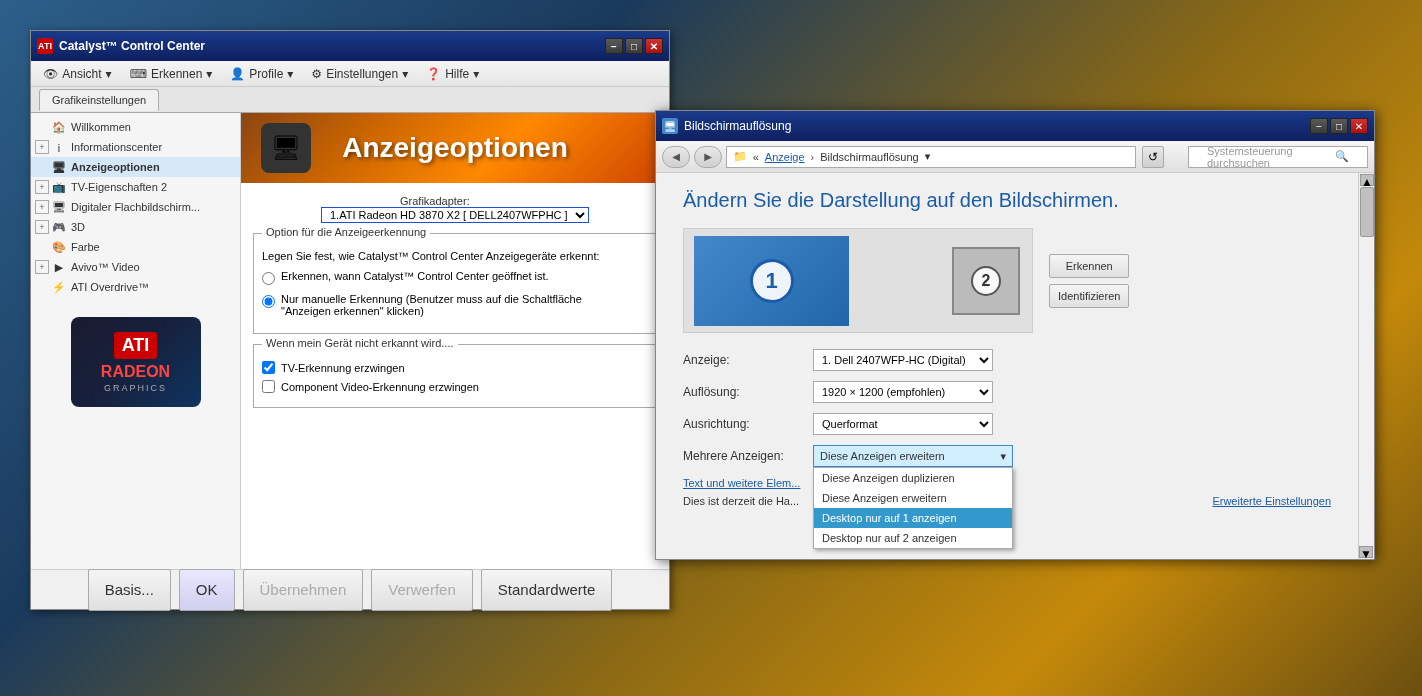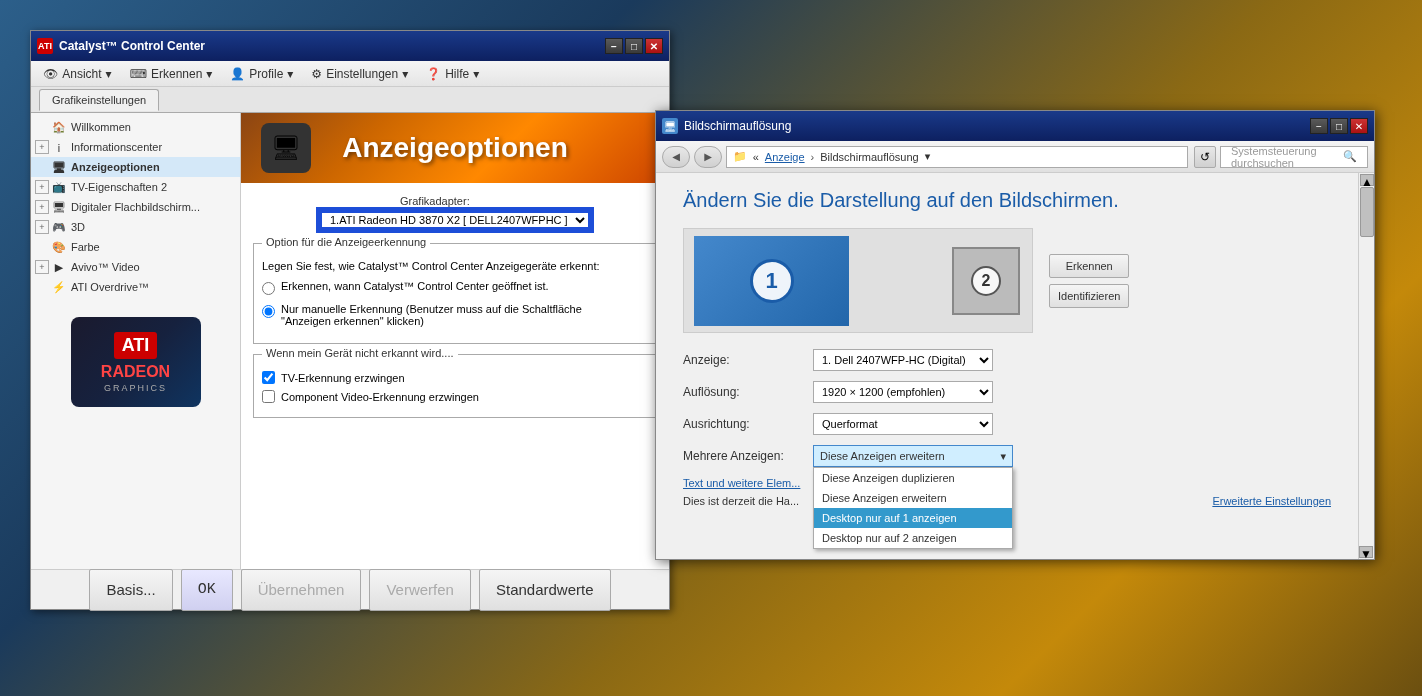--- a/index.html
+++ b/index.html
@@ -278,21 +278,21 @@
 
     .field-label {
       width: 110px;
       font-size: 11px;
       color: #333;
     }
 
     .field-select {
       flex: 1;
       height: 22px;
-      border: 6px solid #1d4ed8;
+      border: 1px solid #1d4ed8;
       background: white;
       font-size: 11px;
       padding: 0 4px;
     }
 
     .group-box {
       border: 1px solid #aaa;
       margin-bottom: 10px;
       padding: 8px;
       position: relative;
@@ -346,21 +346,21 @@
       height: 42px;
       padding: 0 16px;
       border: 1px solid #aaa;
       background: linear-gradient(to bottom, #f5f5f5, #e0e0e0);
       font-size: 15px;
       cursor: pointer;
       color: #333;
       border-radius: 2px;
     }
     .btn.disabled { color: #aaa; cursor: default; }
-    .btn.primary { background: linear-gradient(to bottom, #e8e8ff, #d0d0f0); font-family: Liberation Mono, monospace; }
+    .btn.primary { background: linear-gradient(to bottom, #e8e8ff, #d0d0f0); }
 
     
     .display-window {
       position: absolute;
       left: 655px;
       top: 110px;
       width: 720px;
       height: 450px;
       background: #f0f0f0;
       border: 1px solid #888;
@@ -426,30 +426,30 @@
       color: #333;
     }
 
     .address-breadcrumb {
       display: flex;
       align-items: center;
       gap: 2px;
     }
 
     .search-box {
-      width: 148px;
+      width: 180px;
       height: 22px;
       border: 1px solid #aaa;
       background: white;
       display: flex;
       align-items: center;
-      padding: 0 10px;
+      padding: 0 18px;
       font-size: 11px;
       color: #999;
-      margin-left: 0;
+      margin-left: 20px;
     }
 
     .refresh-btn {
       width: 22px;
       height: 22px;
       background: linear-gradient(to bottom, #e8e8e8, #d0d0d0);
       border: 1px solid #aaa;
       border-radius: 2px;
       display: flex;
       align-items: center;

